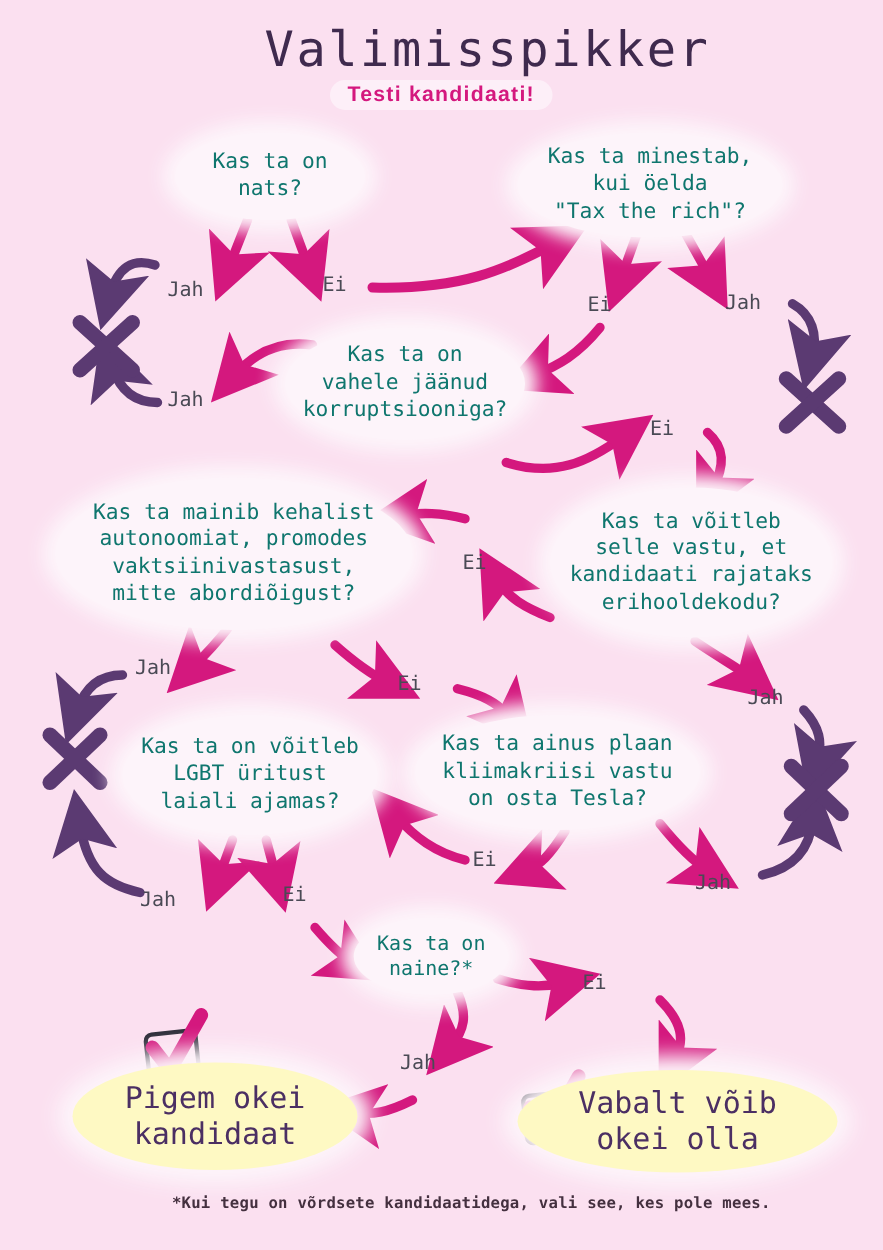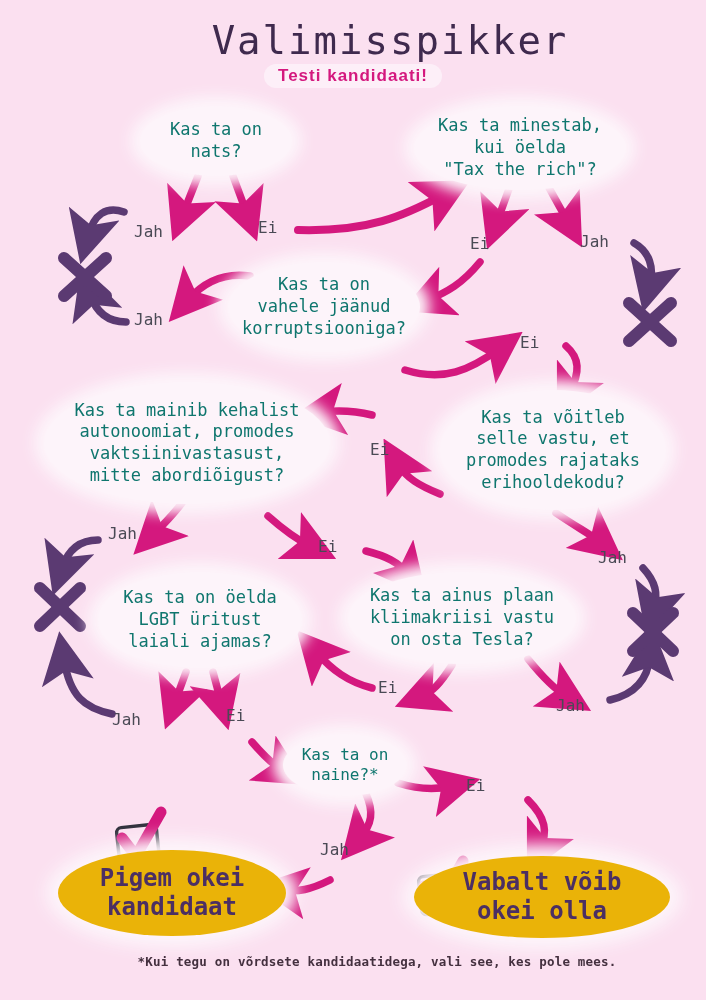--- a/index.html
+++ b/index.html
@@ -41,24 +41,24 @@
   }
   .bubble span{display:block;padding:0 6px;white-space:pre-line;}
 
   .label{
     position:absolute;color:#4a4a55;font-size:16px;
     font-family:"DejaVu Sans Mono", monospace;
   }
 
   .result{
     position:absolute;
-    background:#eab308;
+    background:#fef9c3;
     border-radius:50%/50%;
     display:flex;align-items:center;justify-content:center;
-    color:#4b2f63;font-weight:bold;text-align:center;
+    color:#4b2f63;font-weight:normal;text-align:center;
     font-family:"DejaVu Sans Mono", monospace;
     line-height:1.22;
     box-shadow:0 0 16px 12px #fdf4fa;
   }
   .result span{white-space:pre-line;display:block;}
 
   .footnote{
     position:absolute;left:0;top:954px;width:706px;text-align:center;
     color:#44303f;font-size:12.5px;letter-spacing:0.2px;font-weight:bold;
     font-family:"DejaVu Sans Mono", monospace;
@@ -192,39 +192,39 @@
 
   <div class="bubble" style="left:228px;top:262px;width:192px;height:90px;font-size:17px;">
     <span>Kas ta on
 vahele jäänud
 korruptsiooniga?</span>
   </div>
 
   <div class="bubble" style="left:440px;top:390px;width:226px;height:120px;font-size:17px;">
     <span>Kas ta võitleb
 selle vastu, et
-promodes rajataks
+kandidaati rajataks
 erihooldekodu?</span>
   </div>
 
   <div class="bubble" style="left:44px;top:382px;width:286px;height:122px;font-size:17px;">
     <span>Kas ta mainib kehalist
 autonoomiat, promodes
 vaktsiinivastasust,
 mitte abordiõigust?</span>
   </div>
 
-  <div class="bubble" style="left:348px;top:572px;width:228px;height:92px;font-size:17px;">
+  <div class="bubble" style="left:332px;top:572px;width:228px;height:92px;font-size:17px;">
     <span>Kas ta ainus plaan
 kliimakriisi vastu
 on osta Tesla?</span>
   </div>
 
   <div class="bubble" style="left:98px;top:572px;width:204px;height:96px;font-size:17px;">
-    <span>Kas ta on öelda
+    <span>Kas ta on võitleb
 LGBT üritust
 laiali ajamas?</span>
   </div>
 
   <div class="bubble" style="left:283px;top:734px;width:124px;height:62px;font-size:16px;">
     <span>Kas ta on
 naine?*</span>
   </div>
 
   <div class="label" style="left:134px;top:222px;">Jah</div>

